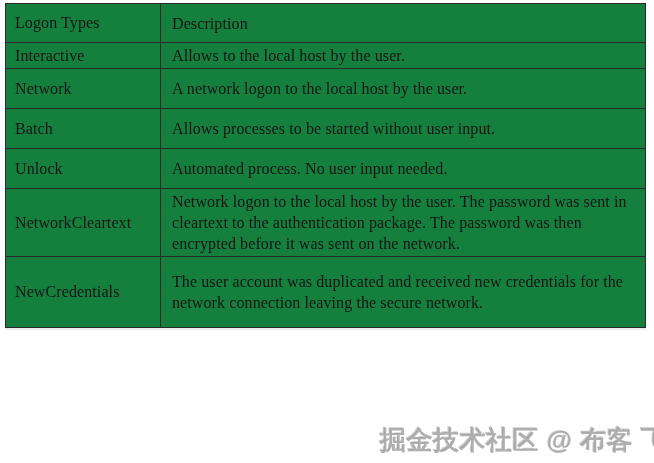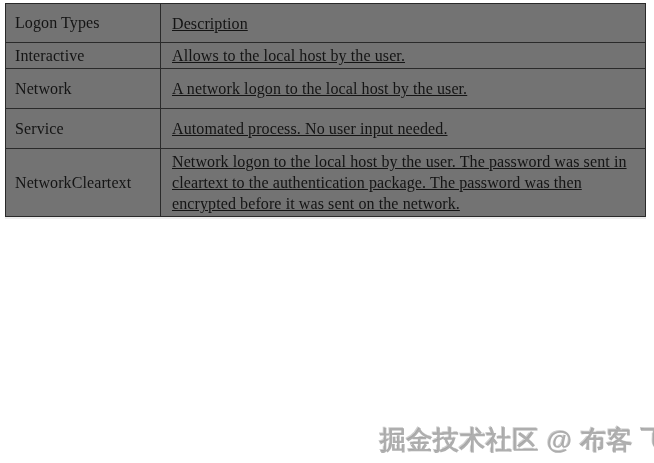--- a/index.html
+++ b/index.html
@@ -29,31 +29,30 @@
     box-shadow: 0 2px 0 rgba(0,0,0,0.07);
   }
   col.c1 { width: 155px; }
   col.c2 { width: 485px; }
   th, td {
     border: 1.5px solid #2a2a2a;
     font-size: 16px;
     font-weight: normal;
     text-align: left;
     vertical-align: middle;
-    background: #737373;
+    background: #15803d;
     letter-spacing: 0.1px;
   }
   th.type-col, td.type-cell {
     padding: 0 4px 0 9px;
     white-space: nowrap;
   }
   th.desc-col, td.desc-cell {
     padding: 2px 8px 2px 11px;
     line-height: 21px;
-    text-decoration: underline;
   }
   thead tr          { height: 39px; }
   tbody tr:nth-child(1) { height: 25px; }
   tbody tr:nth-child(2) { height: 40px; }
   tbody tr:nth-child(3) { height: 40px; }
   tbody tr:nth-child(4) { height: 40px; }
   tbody tr:nth-child(5) { height: 41px; }
   tbody tr:nth-child(6) { height: 71px; }
   tbody tr:nth-child(7) { height: 58px; }
   tbody tr:nth-child(8) { height: 42px; }
@@ -91,24 +90,32 @@
     <tbody>
       <tr>
         <td class="type-cell">Interactive</td>
         <td class="desc-cell">Allows to the local host by the user.</td>
       </tr>
       <tr>
         <td class="type-cell">Network</td>
         <td class="desc-cell">A network logon to the local host by the user.</td>
       </tr>
       <tr>
-        <td class="type-cell">Service</td>
+        <td class="type-cell">Batch</td>
+        <td class="desc-cell">Allows processes to be started without user input.</td>
+      </tr>
+      <tr>
+        <td class="type-cell">Unlock</td>
         <td class="desc-cell">Automated process. No user input needed.</td>
       </tr>
       <tr>
         <td class="type-cell">NetworkCleartext</td>
         <td class="desc-cell">Network logon to the local host by the user. The password was sent in cleartext to the authentication package. The password was then encrypted before it was sent on the network.</td>
+      </tr>
+      <tr>
+        <td class="type-cell">NewCredentials</td>
+        <td class="desc-cell">The user account was duplicated and received new credentials for the network connection leaving the secure network.</td>
       </tr>
     </tbody>
   </table>
 
   <div class="watermark">掘金技术社区 @ 布客 飞龙</div>
 </div>
 
 </body></html>

